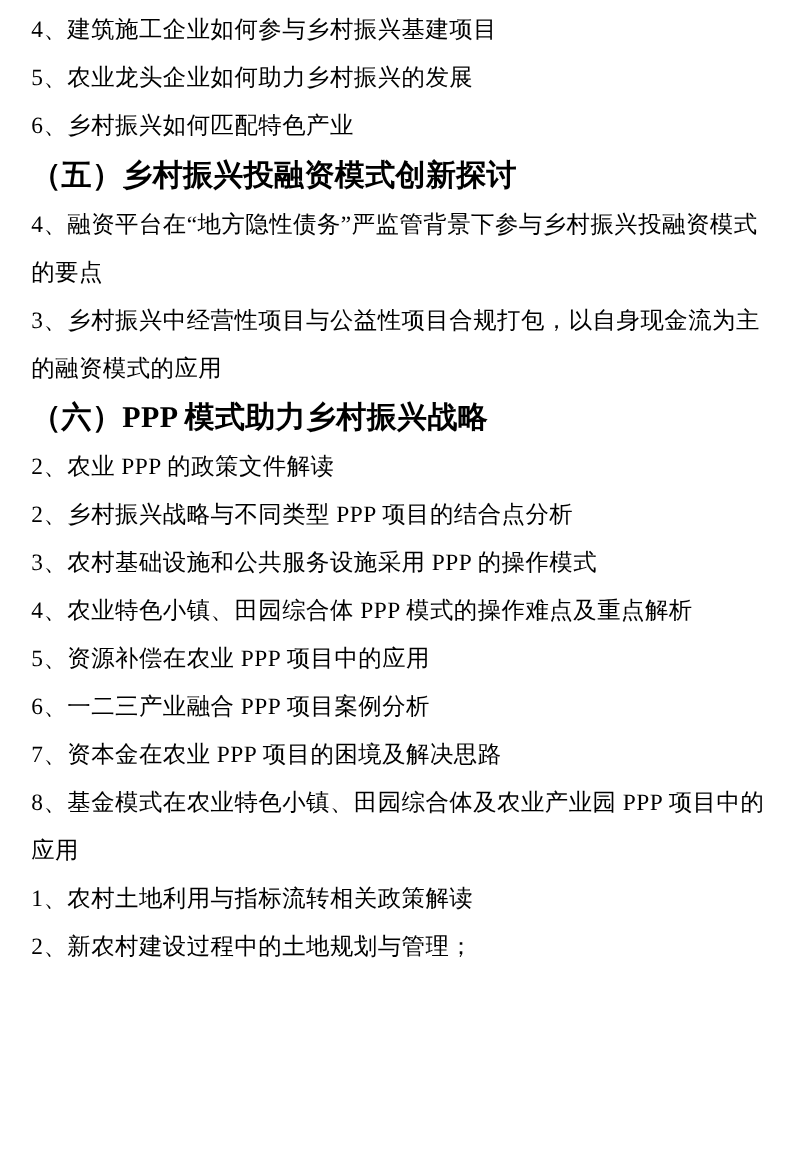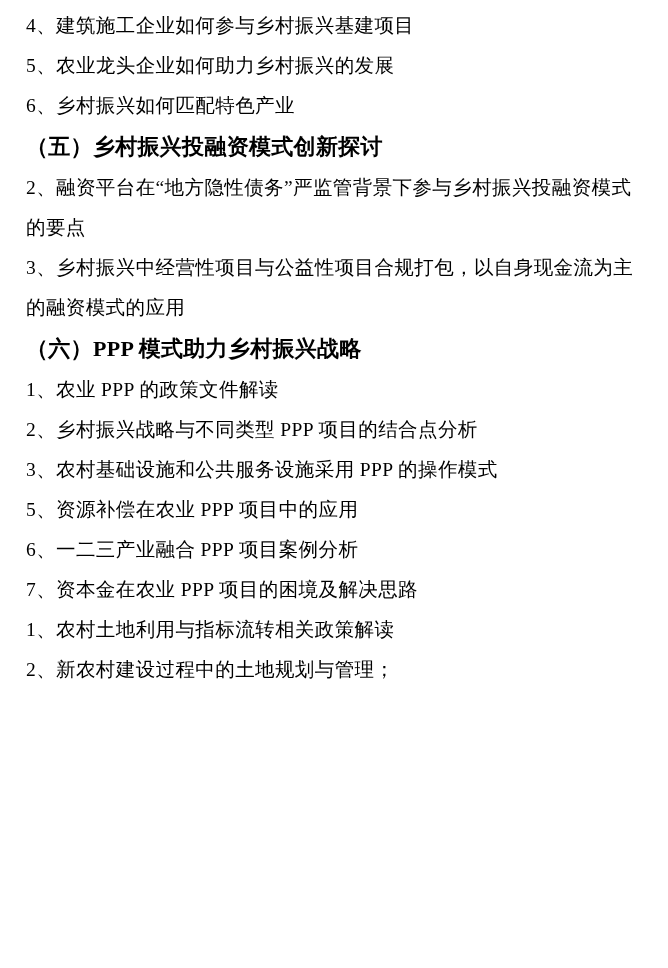--- a/index.html
+++ b/index.html
@@ -25,44 +25,46 @@
     font-size: 19.5px;
     line-height: 40px;
     letter-spacing: 0.4px;
     white-space: nowrap;
   }
   .doc-line.wrap {
     white-space: normal;
   }
   .heading {
     font-weight: bold;
-    font-size: 22px;
+    font-size: 25px;
     line-height: 42px;
     letter-spacing: 0.3px;
     white-space: nowrap;
   }
   .block {
     margin: 0;
     padding: 0;
   }
 </style>
 </head>
 <body>
 
 <div class="page">
   <div class="block">
     <div class="doc-line">4、建筑施工企业如何参与乡村振兴基建项目</div>
     <div class="doc-line">5、农业龙头企业如何助力乡村振兴的发展</div>
     <div class="doc-line">6、乡村振兴如何匹配特色产业</div>
     <div class="heading">（五）乡村振兴投融资模式创新探讨</div>
-    <div class="doc-line wrap">2、融资平台在“地方隐性债务”严监管背景下参与乡村振兴投融资模式的要点</div>
+    <div class="doc-line wrap">4、融资平台在“地方隐性债务”严监管背景下参与乡村振兴投融资模式的要点</div>
     <div class="doc-line wrap">3、乡村振兴中经营性项目与公益性项目合规打包，以自身现金流为主的融资模式的应用</div>
     <div class="heading">（六）PPP 模式助力乡村振兴战略</div>
-    <div class="doc-line">1、农业 PPP 的政策文件解读</div>
+    <div class="doc-line">2、农业 PPP 的政策文件解读</div>
     <div class="doc-line">2、乡村振兴战略与不同类型 PPP 项目的结合点分析</div>
     <div class="doc-line">3、农村基础设施和公共服务设施采用 PPP 的操作模式</div>
+    <div class="doc-line">4、农业特色小镇、田园综合体 PPP 模式的操作难点及重点解析</div>
     <div class="doc-line">5、资源补偿在农业 PPP 项目中的应用</div>
     <div class="doc-line">6、一二三产业融合 PPP 项目案例分析</div>
     <div class="doc-line">7、资本金在农业 PPP 项目的困境及解决思路</div>
+    <div class="doc-line wrap">8、基金模式在农业特色小镇、田园综合体及农业产业园 PPP 项目中的应用</div>
     <div class="doc-line">1、农村土地利用与指标流转相关政策解读</div>
     <div class="doc-line">2、新农村建设过程中的土地规划与管理；</div>
   </div>
 </div>
 
 </body></html>

